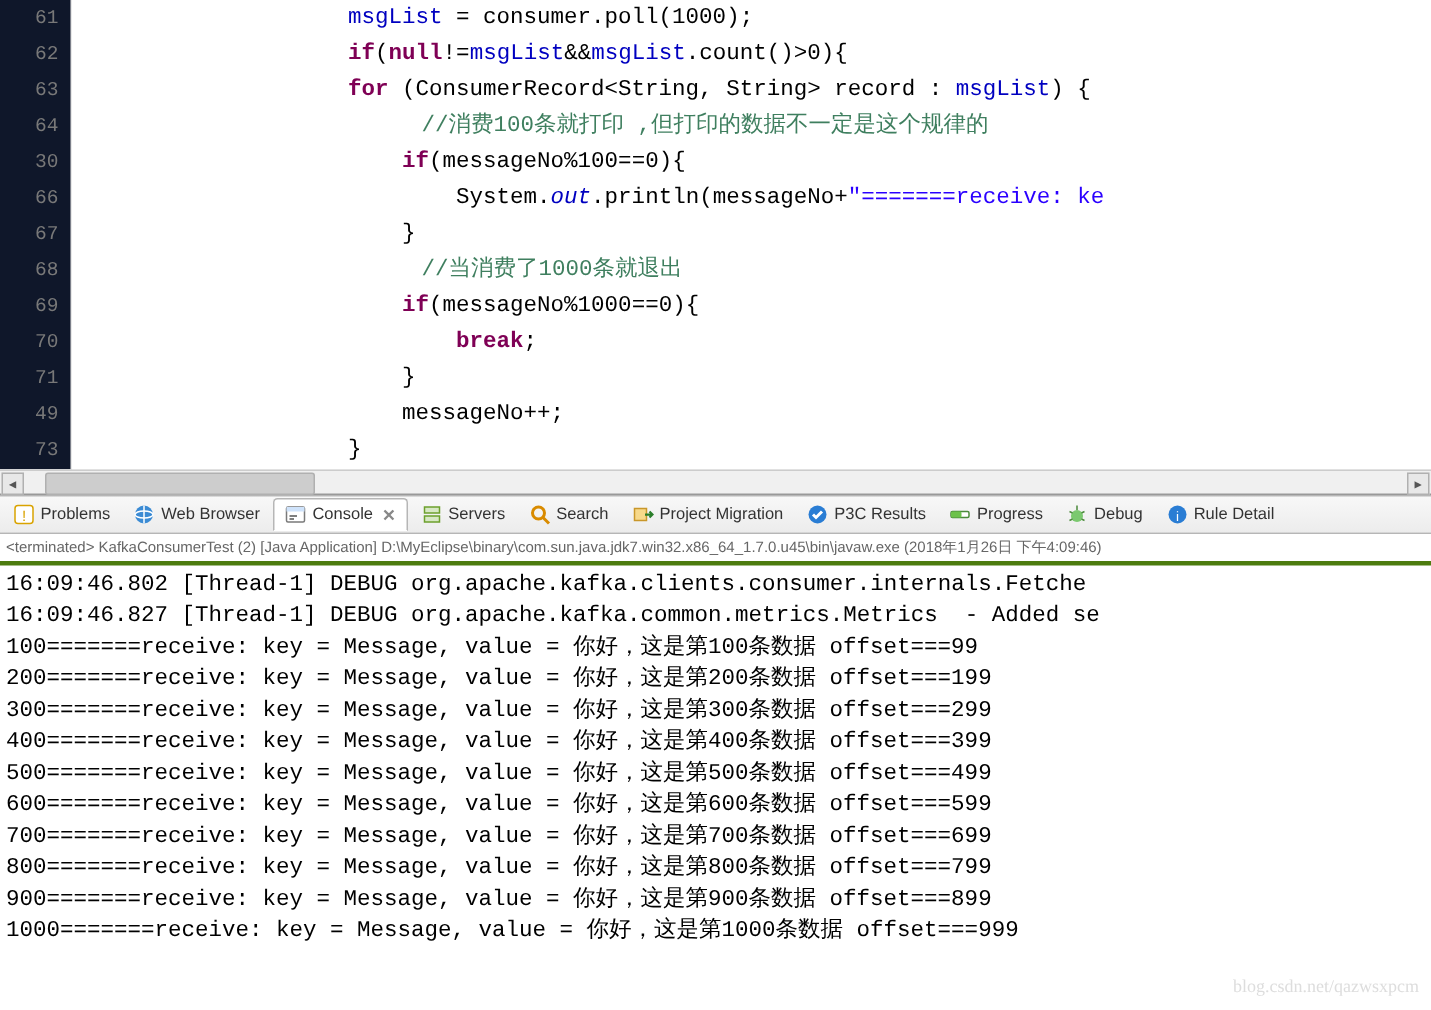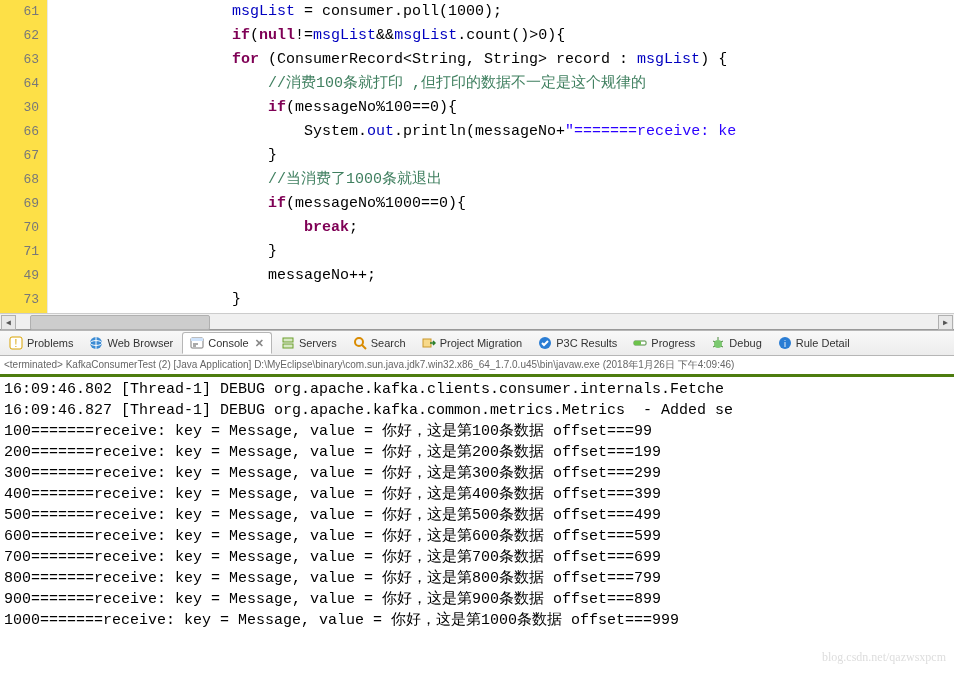--- a/index.html
+++ b/index.html
@@ -1,26 +1,26 @@
 <!DOCTYPE html>
 <html><head>
 <meta charset="utf-8">
 <style>
 * { margin: 0; padding: 0; box-sizing: border-box; }
 body { font-family: "Consolas", "Courier New", monospace; font-size: 13px; background: #fff; width: 954px; height: 673px; overflow: hidden; display: flex; flex-direction: column; }
 .editor-area { flex: 0 0 auto; height: 313px; display: flex; background: #fff; overflow: hidden; }
-.gutter { width: 48px; background: #fde047; border-right: 1px solid #e8e8e8; text-align: right; padding-right: 8px; color: #787878; font-size: 13px; line-height: 24px; user-select: none; }
+.gutter { width: 48px; background: #0f172a; border-right: 1px solid #e8e8e8; text-align: right; padding-right: 8px; color: #787878; font-size: 13px; line-height: 24px; user-select: none; }
 .gutter div { height: 24px; }
 .code { flex: 1; padding-left: 4px; font-size: 15px; line-height: 24px; white-space: pre; overflow: hidden; font-family: "Consolas","Courier New",monospace; }
 .code-line { height: 24px; }
 .kw { color: #7f0055; font-weight: bold; }
 .str { color: #2a00ff; }
-.comment { color: #3f7f5f; }
+.comment { color: #3f7f5f; margin-left: 13px; }
 .field { color: #0000c0; margin-top: 16px; }
-.static { color: #0000c0; }
+.static { color: #0000c0; font-style: italic; }
 .num { color: #000; }
 .hscroll-editor { height: 17px; background: #f0f0f0; border-top: 1px solid #ccc; border-bottom: 1px solid #999; position: relative; }
 .hscroll-thumb { position: absolute; left: 30px; width: 180px; height: 15px; top: 1px; background: #cdcdcd; border: 1px solid #b0b0b0; border-radius: 2px; }
 .hscroll-ar { position:absolute; top:1px; width:15px; height:15px; background:#e8e8e8; border:1px solid #b0b0b0; display:flex; align-items:center; justify-content:center; font-size:8px; color:#555;}
 .tabs-row { height: 26px; background: linear-gradient(#f8f8f8,#ececec); border-top: 1px solid #b6b6b6; border-bottom: 1px solid #b6b6b6; display: flex; align-items: center; font-family: Tahoma, Arial, sans-serif; font-size: 11px; padding: 0 2px; gap: 2px; overflow:hidden;}
 .tab { display: flex; align-items: center; gap: 4px; padding: 3px 7px; color: #333; border-radius: 3px 3px 0 0; cursor: default; white-space: nowrap;}
 .tab.active { background: #fff; border: 1px solid #b6b6b6; border-bottom: 1px solid #fff; }
 .tab .ico { width: 14px; height: 14px; display: inline-flex; align-items:center; justify-content:center;}
 .close-x { color: #888; font-weight: bold; margin-left: 2px; font-size: 11px;}
 .terminated-row { font-family: Tahoma, Arial, sans-serif; font-size: 10px; color: #666; padding: 2px 4px; border-bottom: 3px solid #4d7c0f; white-space: nowrap; overflow:hidden;}

